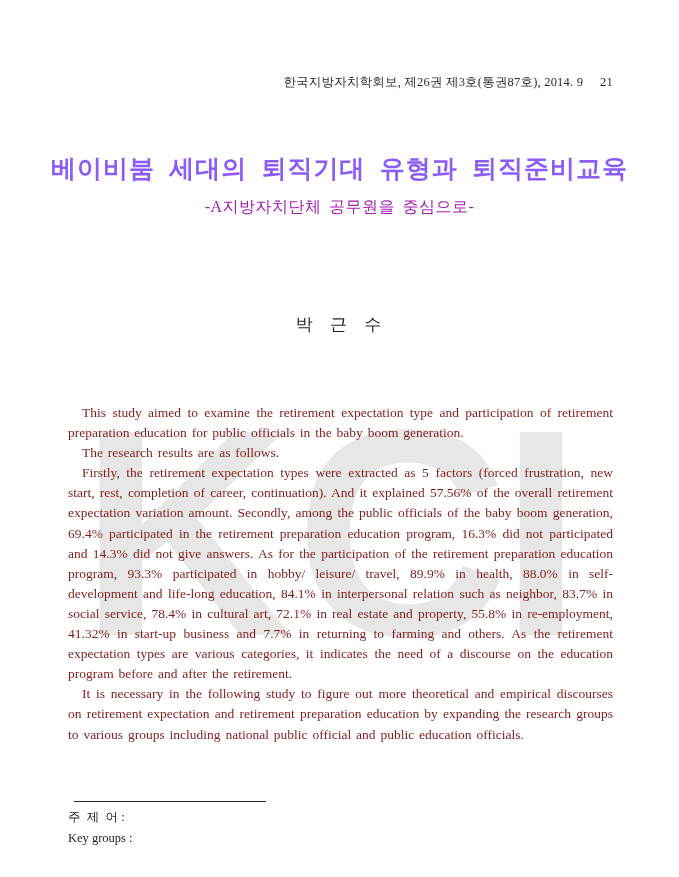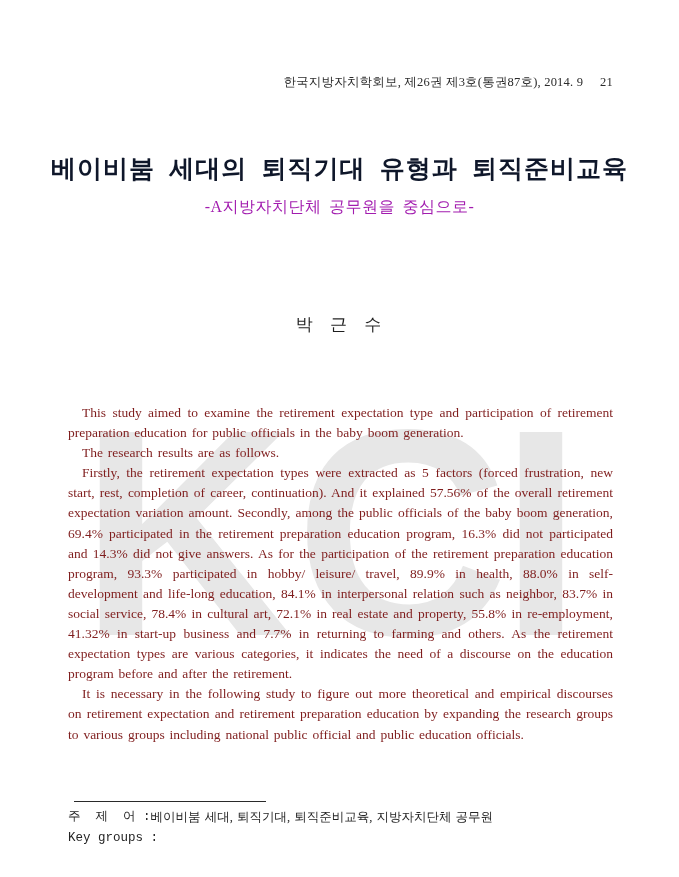--- a/index.html
+++ b/index.html
@@ -42,21 +42,21 @@
   
   .title {
     position: absolute;
     left: 0; right: 0;
     top: 152px;
     margin: 0;
     z-index: 1;
     text-align: center;
     font-size: 25px;
     font-weight: bold;
-    color: #0f172a;
+    color: #8b5cf6;
     letter-spacing: 1px;
     word-spacing: 7px;
     white-space: nowrap;
   }
   .subtitle {
     position: absolute;
     left: 0; right: 0;
     top: 197px;
     z-index: 1;
     text-align: center;
@@ -103,21 +103,21 @@
     position: absolute;
     left: 68px;
     top: 807px;
     width: 548px;
     z-index: 1;
     font-size: 12.5px;
     line-height: 20.5px;
     color: #242424;
   }
   .kw-line { display: flex; }
-  .kw-label { flex: 0 0 75px; white-space: pre; font-family: Liberation Mono, monospace; }
+  .kw-label { flex: 0 0 75px; white-space: pre; }
   .kw-value { flex: 1; text-align: justify; word-spacing: 1px; }
 </style>
 </head>
 <body>
 
 <div class="page">
 
   <svg class="watermark" viewBox="0 0 679 270" xmlns="http://www.w3.org/2000/svg" aria-hidden="true">
     <text class="wm-letter" x="80" y="243">K</text>
     <text class="wm-letter" x="295" y="243">C</text>
@@ -139,20 +139,19 @@
     <p>The research results are as follows.</p>
     <p>Firstly, the retirement expectation types were extracted as 5 factors (forced frustration, new start, rest, completion of career, continuation). And it explained 57.56% of the overall retirement expectation variation amount. Secondly, among the public officials of the baby boom generation, 69.4% participated in the retirement preparation education program, 16.3% did not participated and 14.3% did not give answers. As for the participation of the retirement preparation education program, 93.3% participated in hobby/ leisure/ travel, 89.9% in health, 88.0% in self-development and life-long education, 84.1% in interpersonal relation such as neighbor, 83.7% in social service, 78.4% in cultural art, 72.1% in real estate and property, 55.8% in re-employment, 41.32% in start-up business and 7.7% in returning to farming and others. As the retirement expectation types are various categories, it indicates the need of a discourse on the education program before and after the retirement.</p>
     <p>It is necessary in the following study to figure out more theoretical and empirical discourses on retirement expectation and retirement preparation education by expanding the research groups to various groups including national public official and public education officials.</p>
   </div>
 
   <div class="footnote-rule"></div>
 
   <div class="keywords">
     <div class="kw-line">
       <span class="kw-label">주  제  어 :</span>
-      <span class="kw-value">베이비붐 세대, 퇴직기대, 퇴직준비교육, 지방자치단체 공무원</span>
     </div>
     <div class="kw-line">
       <span class="kw-label">Key groups :</span>
     </div>
   </div>
 
 </div>
 
 </body></html>

